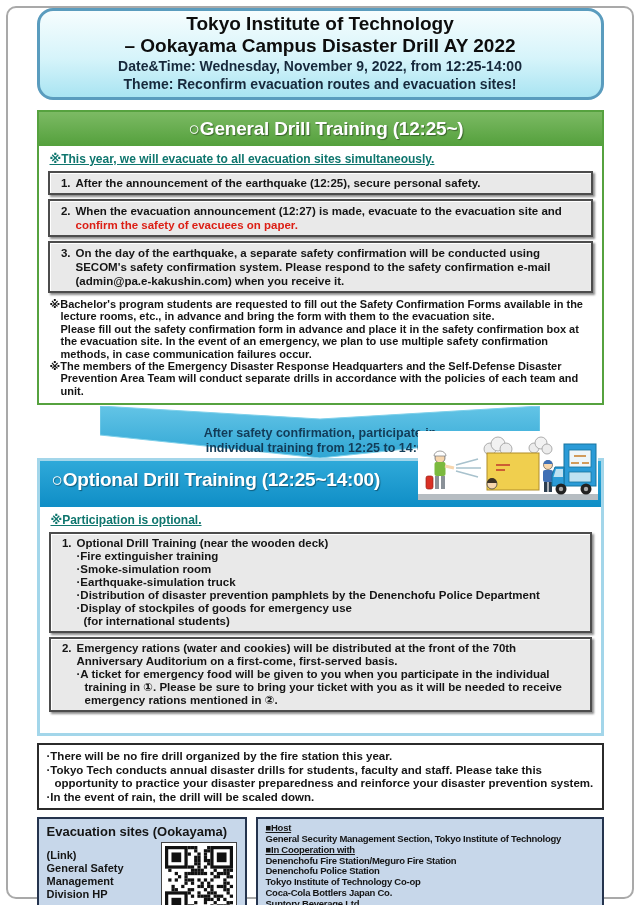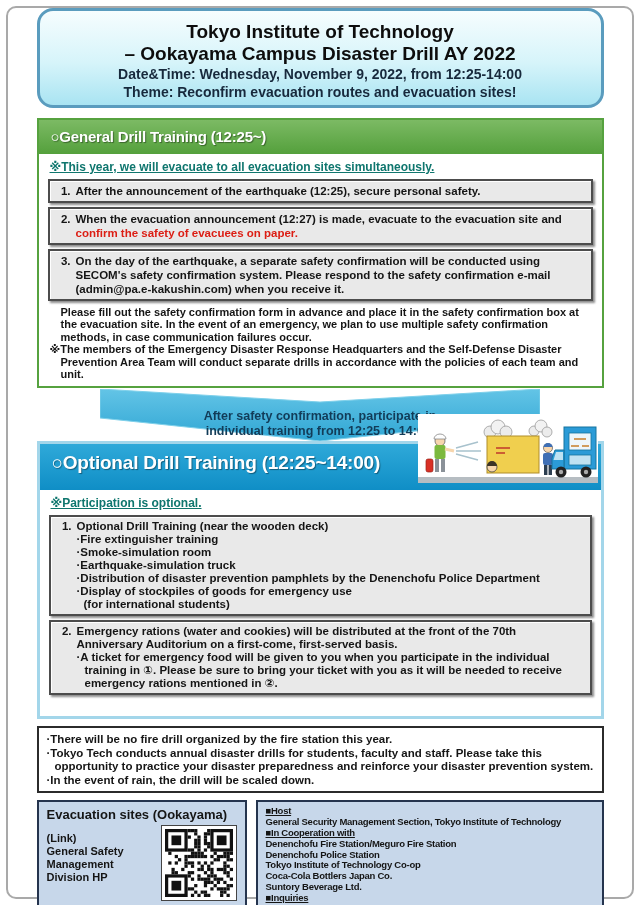--- a/index.html
+++ b/index.html
@@ -9,31 +9,31 @@
     font-family:"Liberation Sans","DejaVu Sans",sans-serif;
     font-weight:bold; color:#151515; position:relative;
   }
   .frame { position:absolute; inset:6px; border:2px solid #a9a9a9; border-radius:10px; pointer-events:none; }
   .content { position:relative; width:567px; margin:0 auto; padding-top:8px; }
 
   
   .title-box {
     border:3px solid #5a9cbe; border-radius:16px;
     background:linear-gradient(#f6fdfe, #d6f4fa 55%, #a9e4f2);
-    text-align:center; padding:10px 4px 4px;
+    text-align:center; padding:2px 4px 4px;
   }
   .t1 { font-size:19px; line-height:22px; color:#0d0d0d; }
   .t2 { font-size:14px; line-height:18px; color:#17293c; }
 
   
   .sec-general { margin-top:10px; border:2px solid #56a23f; background:#fff; }
   .g-header {
     height:34px; background:linear-gradient(#7cba64,#54a03c);
-    color:#fff; font-size:15px; line-height:34px; padding-left:12px;
-    text-shadow:1px 1px 1px rgba(0,0,0,.4); letter-spacing:-0.2px;
+    color:#fff; font-size:19px; line-height:34px; padding-left:12px;
+    text-shadow:1px 1px 1px rgba(0,0,0,.4); letter-spacing:-0.2px;text-align:center;
   }
   .g-body { padding:5px 9px 5px; }
   .red-note { color:#0f766e; text-decoration:underline; font-size:12px; line-height:15px; margin:1px 0 4px 2px; }
   .gitem {
     display:flex; background:#e9e9e9; border:2px solid #4c4c4c;
     box-shadow:inset 1px 1px 0 #fff, 1.5px 1.5px 2px rgba(0,0,0,.45);
     padding:3px 6px 3px 4px; margin-bottom:4px;
     font-size:11.5px; line-height:14px;
   }
   .inum { width:17px; flex:none; text-align:right; margin-right:5px; }
@@ -105,20 +105,21 @@
       <div class="gitem">
         <span class="inum">2.</span>
         <div class="itext"><span>When the evacuation announcement (12:27) is made, evacuate to the evacuation site and </span><span class="red">confirm the safety of evacuees on paper.</span></div>
       </div>
       <div class="gitem">
         <span class="inum">3.</span>
         <div class="itext"><span>On the day of the earthquake, a separate safety confirmation will be conducted using SECOM's safety confirmation system. Please respond to the safety confirmation e-mail (admin@pa.e-kakushin.com) when you receive it.</span><span class="red"></span></div>
       </div>
 
       <div class="g-notes">
+        <p>※Bachelor's program students are requested to fill out the Safety Confirmation Forms available in the lecture rooms, etc., in advance and bring the form with them to the evacuation site.</p>
         <p class="cont">Please fill out the safety confirmation form in advance and place it in the safety confirmation box at the evacuation site. In the event of an emergency, we plan to use multiple safety confirmation methods, in case communication failures occur.</p>
         <p>※The members of the Emergency Disaster Response Headquarters and the Self-Defense Disaster Prevention Area Team will conduct separate drills in accordance with the policies of each team and unit.</p>
       </div>
     </div>
   </section>
 
   <div class="arrow">
     <svg viewBox="0 0 440 52">
       <defs>
         <linearGradient id="agrad" x1="0" y1="0" x2="0" y2="1">

